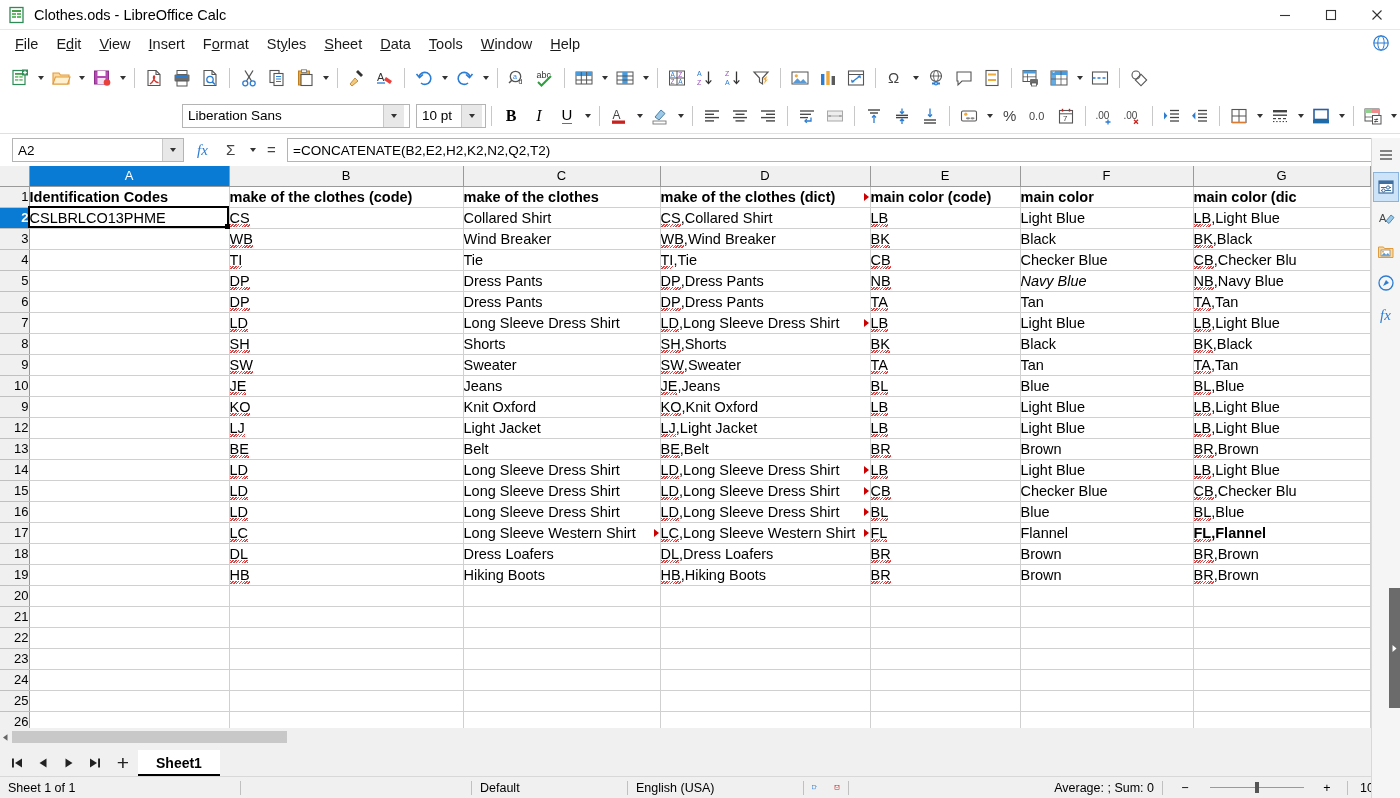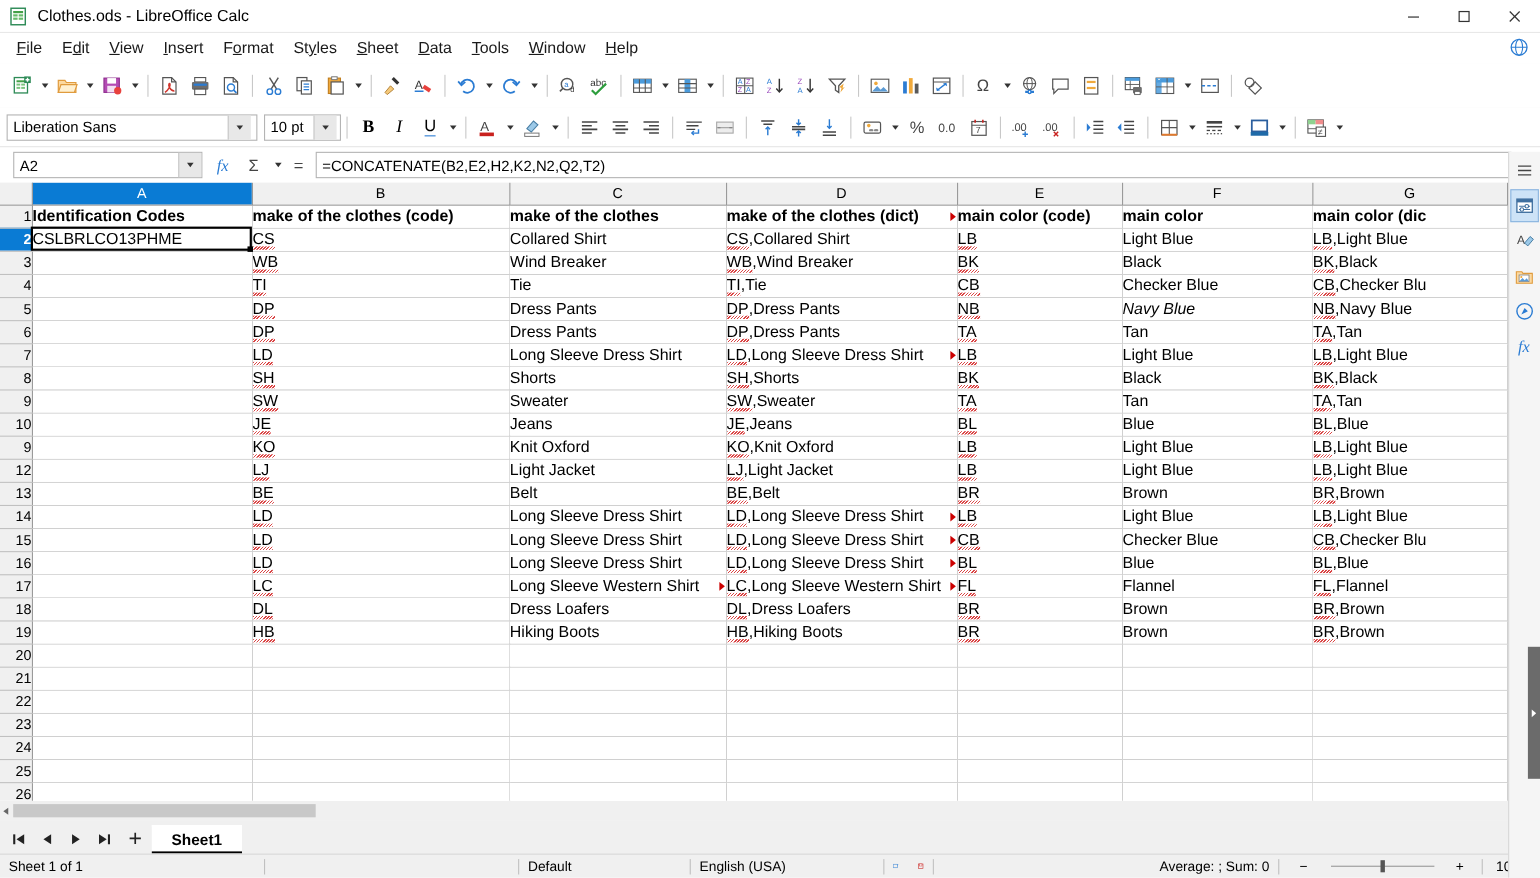--- a/index.html
+++ b/index.html
@@ -32,21 +32,21 @@
   .menu-item { font-size: 14.5px; color: #1a1a1a; padding: 2px 9px; cursor: default; }
   .menu-item u { text-decoration: underline; }
   .menu-right { position:absolute; right: 10px; top: 4px; }
 
   
   .toolbar {
     display: flex; align-items: center; background: #ffffff;
     padding-left: 6px; gap: 0px;
   }
   .tb-main { height: 40px; min-height:40px; }
-  .tb-fmt  { height: 36px; min-height:36px; border-bottom: 1px solid #e0e0e0; }
+  .tb-fmt  { height: 36px; min-height:36px; border-bottom: 1px solid #e0e0e0; justify-content: flex-end; }
   .tbtn { width: 28px; height: 30px; display: flex; align-items: center; justify-content: center; flex:0 0 auto;}
   .tbtn svg { display:block; }
   .tdrop { width: 13px; height: 30px; display: flex; align-items: center; justify-content: center; flex:0 0 auto;}
   .tsep { width: 1px; height: 20px; background: #c8c8c8; margin: 0 5px; flex:0 0 auto;}
   .caret { width:0;height:0;border-left:3.5px solid transparent;border-right:3.5px solid transparent;border-top:4.5px solid #333; }
 
   
   .combo { height: 24px; border: 1px solid #b4b4b4; background:#fff; display:flex; align-items:center; flex:0 0 auto; }
   .combo .val { padding: 0 5px; font-size: 13.5px; color:#000; white-space:nowrap; overflow:hidden; }
   .combo .arrow { width:21px; height:22px; border-left:1px solid #c8c8c8; background:#e8e8e8; display:flex;align-items:center;justify-content:center;}
@@ -963,21 +963,21 @@
               <td class="cell" style="width: 177px; max-width: 177px;"><span><span class="sp">BL</span>,Blue</span></td>
             </tr>
             <tr>
               <td class="rowhdr">17</td>
               <td class="cell" style="width: 200px; max-width: 200px;"></td>
               <td class="cell" style="width: 234px; max-width: 234px;"><span><span class="sp">LC</span></span></td>
               <td class="cell" style="width: 197px; max-width: 197px;"><span>Long Sleeve Western Shirt</span><div class="clip-tri"></div></td>
               <td class="cell dashedleft" style="width: 210px; max-width: 210px;"><span><span class="sp">LC</span>,Long Sleeve Western Shirt</span><div class="clip-tri"></div></td>
               <td class="cell" style="width: 150px; max-width: 150px;"><span><span class="sp">FL</span></span></td>
               <td class="cell" style="width: 173px; max-width: 173px;"><span>Flannel</span></td>
-              <td class="cell" style="width: 177px; max-width: 177px;"><span><span class="sp">FL</span>,Flannel</span></td>
+              <td class="cell" style="width: 177px; max-width: 177px; font-weight: bold;"><span><span class="sp">FL</span>,Flannel</span></td>
             </tr>
             <tr>
               <td class="rowhdr">18</td>
               <td class="cell" style="width: 200px; max-width: 200px;"></td>
               <td class="cell" style="width: 234px; max-width: 234px;"><span><span class="sp">DL</span></span></td>
               <td class="cell" style="width: 197px; max-width: 197px;"><span>Dress Loafers</span></td>
               <td class="cell dashedleft" style="width: 210px; max-width: 210px;"><span><span class="sp">DL</span>,Dress Loafers</span></td>
               <td class="cell" style="width: 150px; max-width: 150px;"><span><span class="sp">BR</span></span></td>
               <td class="cell" style="width: 173px; max-width: 173px;"><span>Brown</span></td>
               <td class="cell" style="width: 177px; max-width: 177px;"><span><span class="sp">BR</span>,Brown</span></td>

